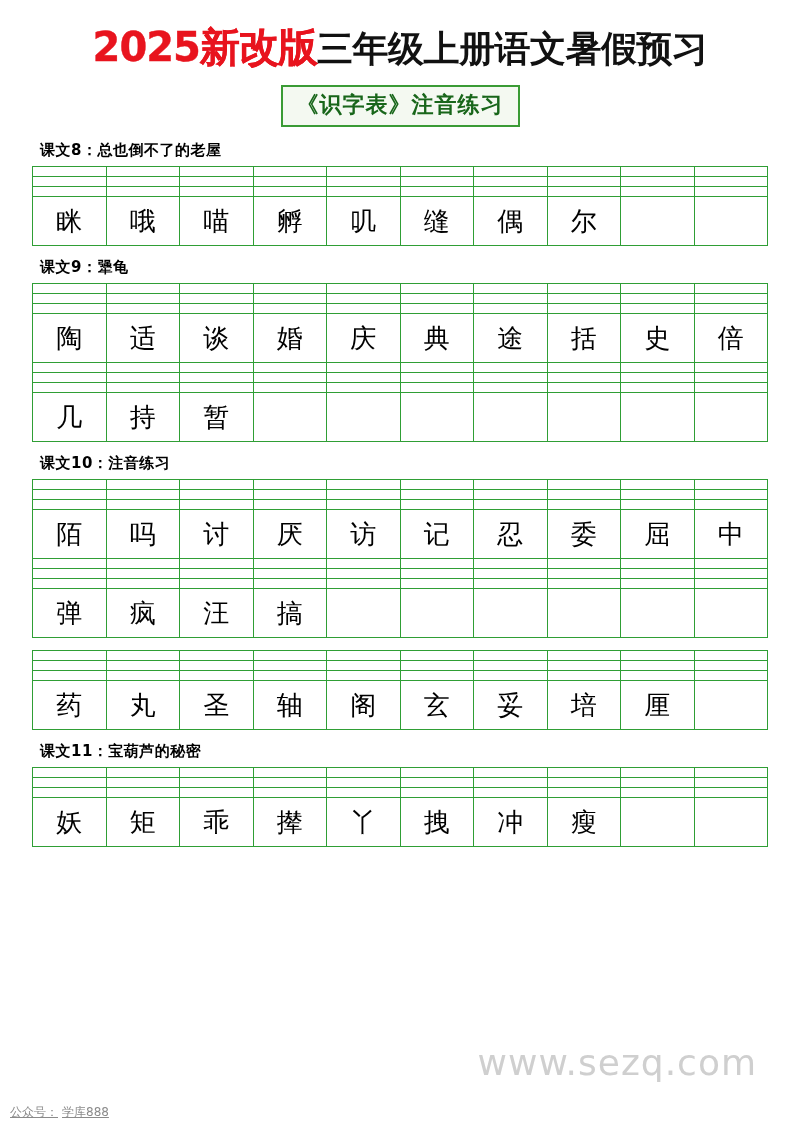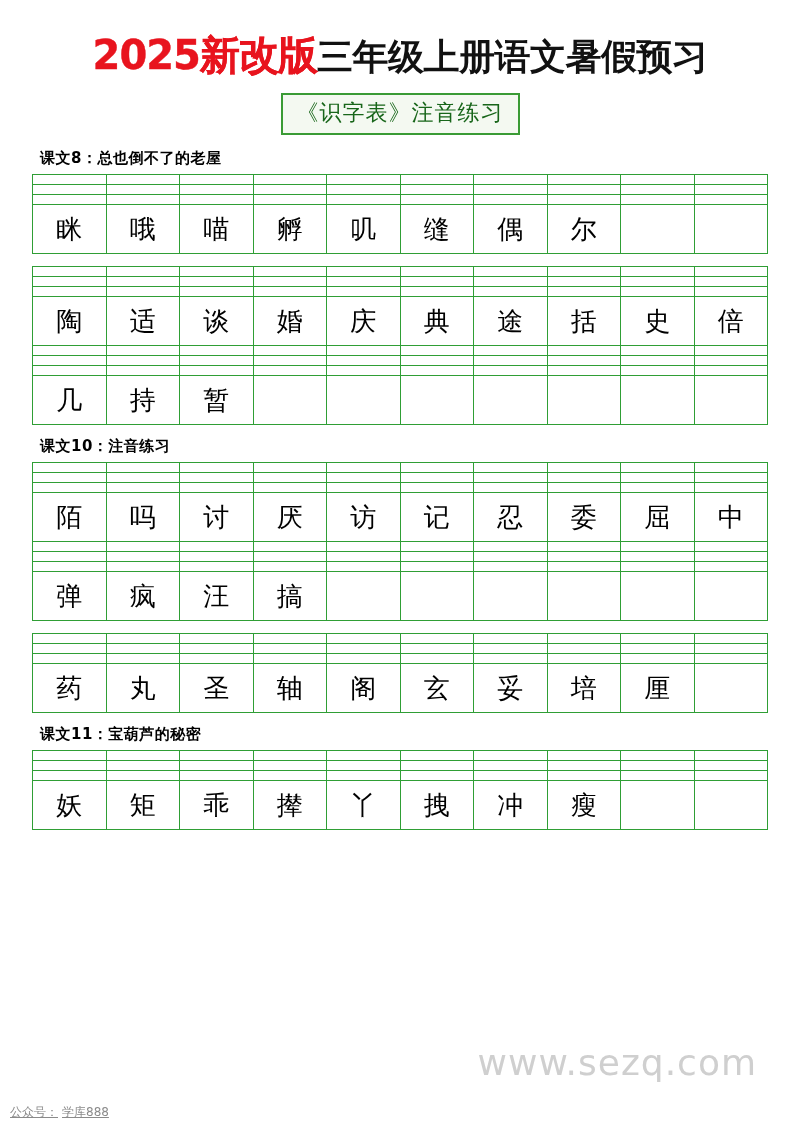--- a/index.html
+++ b/index.html
@@ -17,21 +17,21 @@
   .page {
     position: relative;
     width: 800px;
     height: 1131px;
     box-sizing: border-box;
   }
   .title-row {
     display: flex;
     align-items: baseline;
     justify-content: center;
-    padding-top: 28px;
+    padding-top: 20px;
     white-space: nowrap;
   }
   .title-red {
     color: #e8141e;
     font-size: 40px;
     font-weight: bold;
     font-family: "DejaVu Sans", sans-serif;
     letter-spacing: -1px;
     -webkit-text-stroke: 0.4px #e8141e;
   }
@@ -45,21 +45,21 @@
   .subtitle-wrap {
     display: flex;
     justify-content: center;
     margin-top: 10px;
   }
   .subtitle {
     border: 2px solid #3a9b35;
     background: #f4f9f1;
     color: #18661a;
     font-size: 22px;
-    font-weight: normal;
+    font-weight: bold;
     font-family: "DejaVu Sans", sans-serif;
     padding: 3px 14px 5px 14px;
     letter-spacing: 1px;
   }
   .content {
     margin: 0 32px;
     padding-top: 14px;
   }
   .section-label {
     font-size: 15px;
@@ -179,20 +179,21 @@
           <td>偶</td>
           <td>尔</td>
           <td></td>
           <td></td>
         </tr>
       </tbody>
         </table>
     </div>
 
     <div class="section">
+      <div class="section-label">课文9：犟龟</div>
       <table class="grid">
         <tbody>
             <tr class="pinyin-a">
               <td></td>
               <td></td>
               <td></td>
               <td></td>
               <td></td>
               <td></td>
               <td></td>

